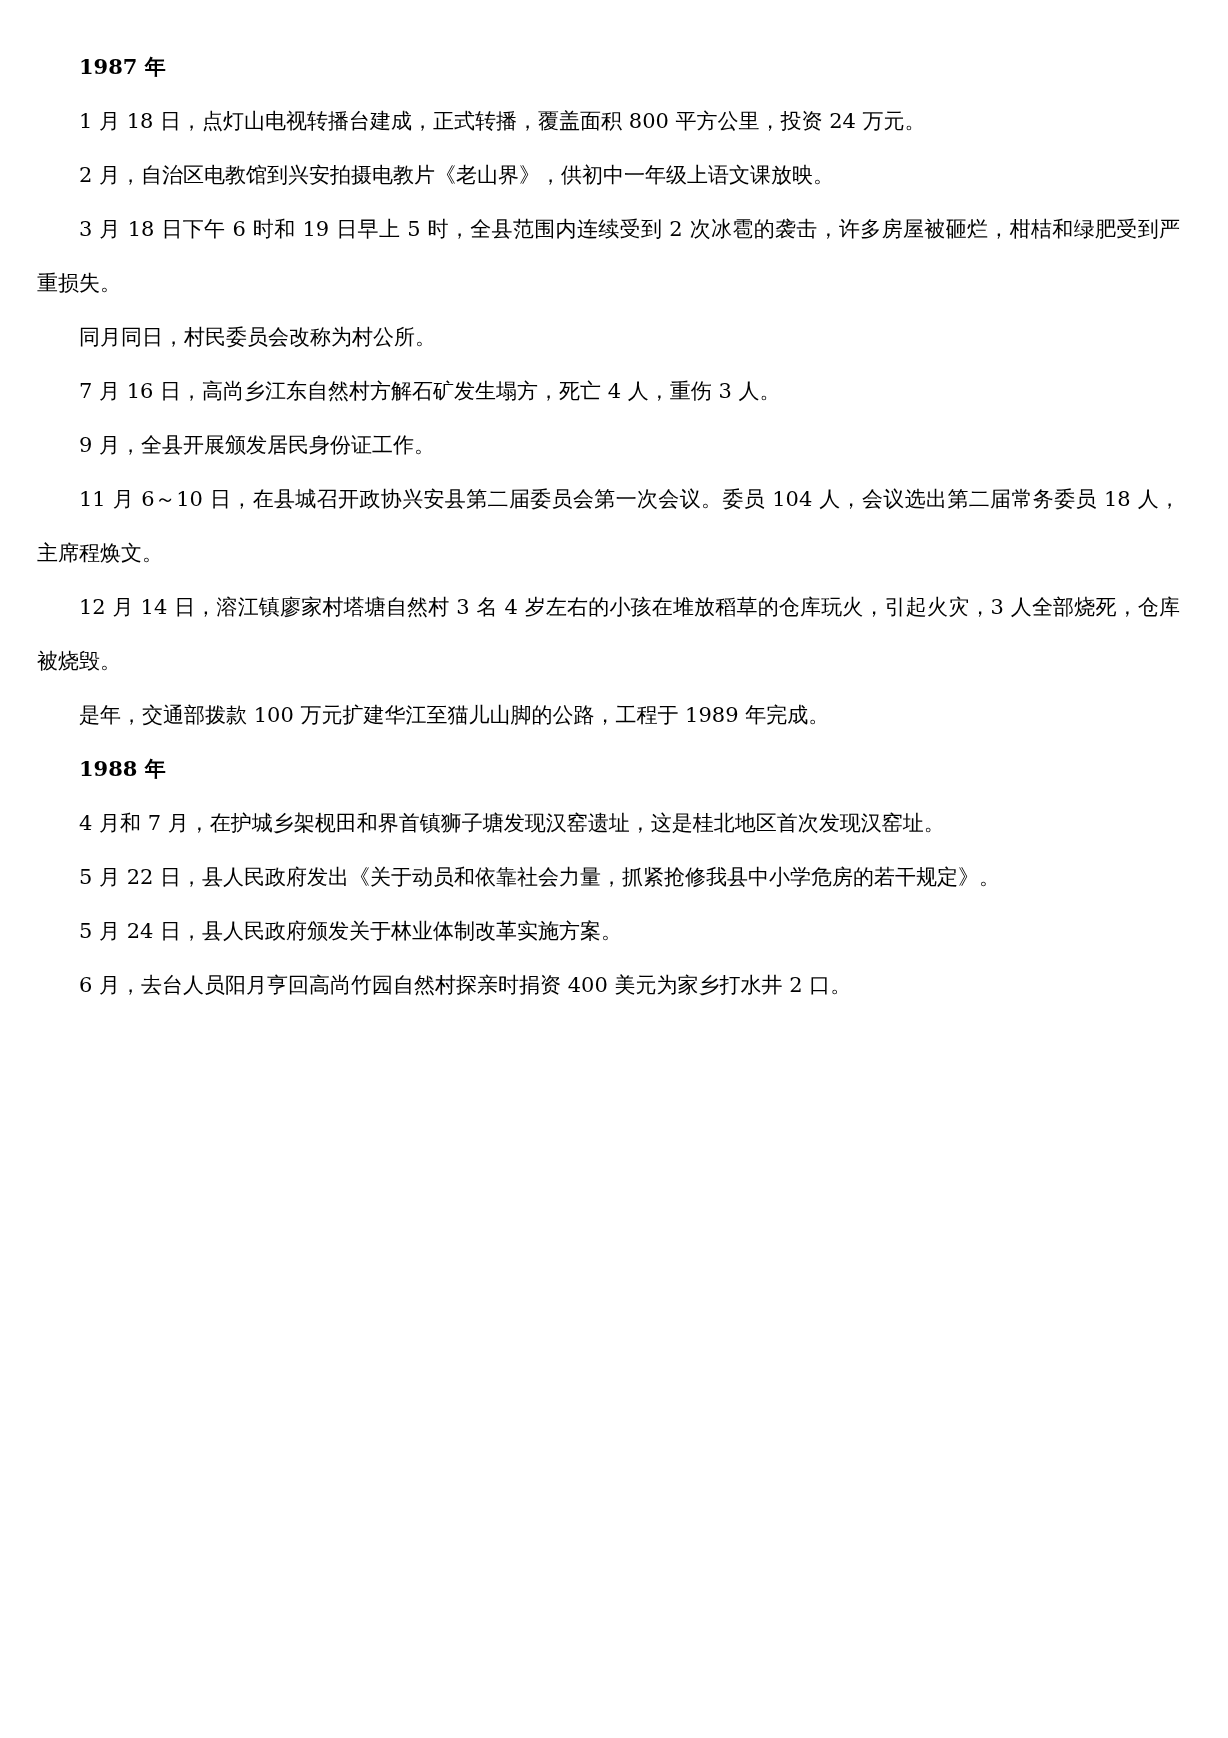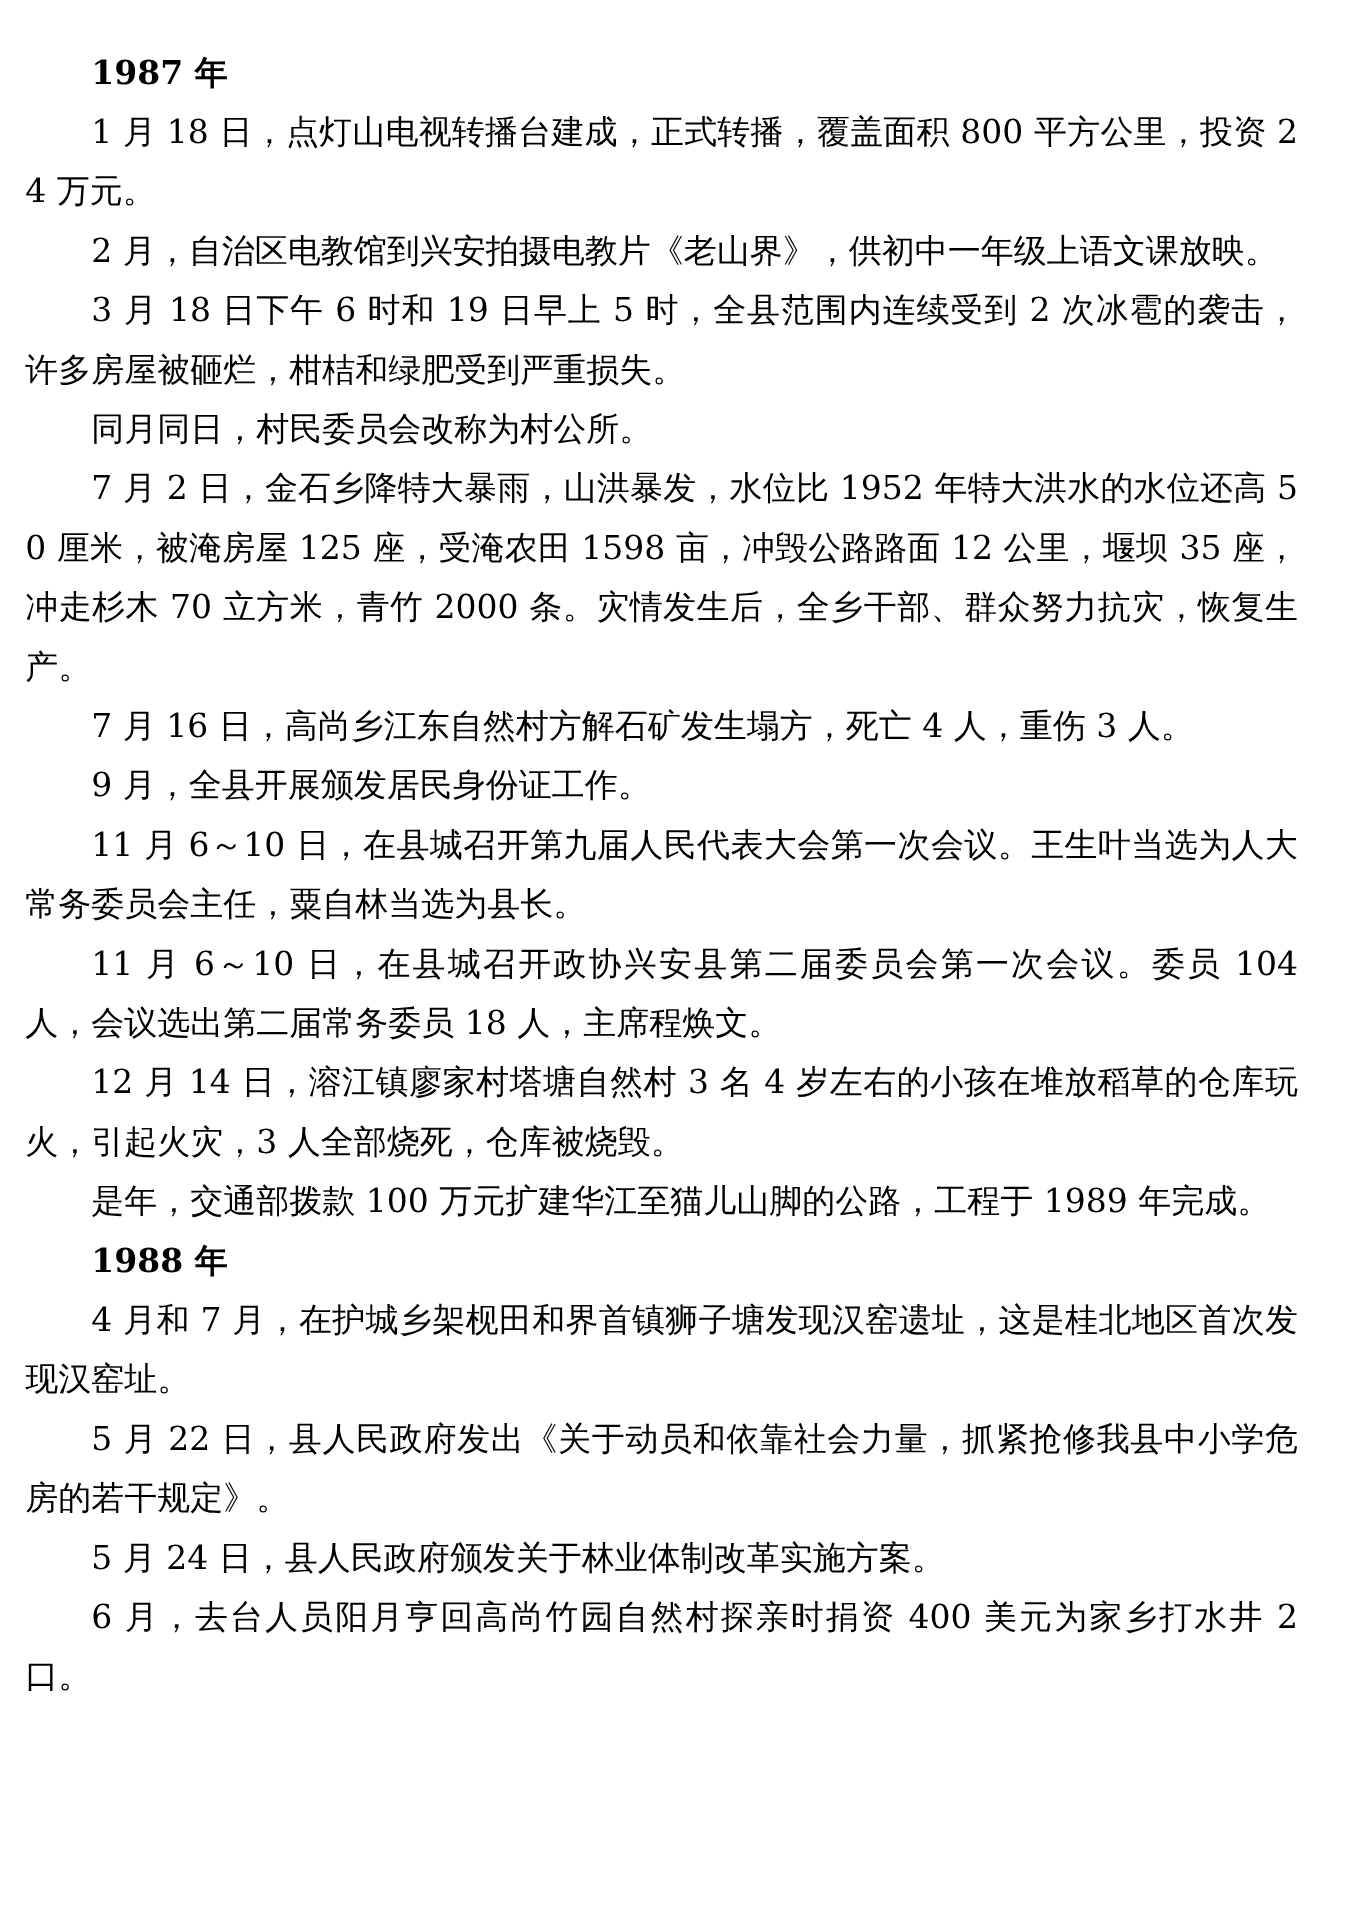--- a/index.html
+++ b/index.html
@@ -7,23 +7,23 @@
     padding: 0;
     background: #ffffff;
   }
   .page {
     position: relative;
     width: 1228px;
     height: 1738px;
     box-sizing: border-box;
     background: #ffffff;
     color: #000000;
-    padding: 40px 48px 0 23px;
+    padding: 40px 48px 0 37px;
     font-family: "DejaVu Serif", "Liberation Serif", serif;
-    font-size: 30px;
+    font-size: 21px;
     line-height: 54px;
     overflow: hidden;
   }
   .doc-body p {
     margin: 0;
     padding: 0;
     text-indent: 2em;
     text-align: justify;
     word-break: break-all;
   }
@@ -35,24 +35,22 @@
 </head>
 <body>
 
 <div class="page">
   <div class="doc-body" id="doc-body">
       <p class="year-heading">1987 年</p>
       <p class="entry">1 月 18 日，点灯山电视转播台建成，正式转播，覆盖面积 800 平方公里，投资 24 万元。</p>
       <p class="entry">2 月，自治区电教馆到兴安拍摄电教片《老山界》，供初中一年级上语文课放映。</p>
       <p class="entry">3 月 18 日下午 6 时和 19 日早上 5 时，全县范围内连续受到 2 次冰雹的袭击，许多房屋被砸烂，柑桔和绿肥受到严重损失。</p>
       <p class="entry">同月同日，村民委员会改称为村公所。</p>
-      <p class="entry">7 月 2 日，金石乡降特大暴雨，山洪暴发，水位比 1952 年特大洪水的水位还高 50 厘米，被淹房屋 125 座，受淹农田 1598 亩，冲毁公路路面 12 公里，堰坝 35 座，冲走杉木 70 立方米，青竹 2000 条。灾情发生后，全乡干部、群众努力抗灾，恢复生产。</p>
       <p class="entry">7 月 16 日，高尚乡江东自然村方解石矿发生塌方，死亡 4 人，重伤 3 人。</p>
       <p class="entry">9 月，全县开展颁发居民身份证工作。</p>
-      <p class="entry">11 月 6～10 日，在县城召开第九届人民代表大会第一次会议。王生叶当选为人大常务委员会主任，粟自林当选为县长。</p>
       <p class="entry">11 月 6～10 日，在县城召开政协兴安县第二届委员会第一次会议。委员 104 人，会议选出第二届常务委员 18 人，主席程焕文。</p>
       <p class="entry">12 月 14 日，溶江镇廖家村塔塘自然村 3 名 4 岁左右的小孩在堆放稻草的仓库玩火，引起火灾，3 人全部烧死，仓库被烧毁。</p>
       <p class="entry">是年，交通部拨款 100 万元扩建华江至猫儿山脚的公路，工程于 1989 年完成。</p>
       <p class="year-heading">1988 年</p>
       <p class="entry">4 月和 7 月，在护城乡架枧田和界首镇狮子塘发现汉窑遗址，这是桂北地区首次发现汉窑址。</p>
       <p class="entry">5 月 22 日，县人民政府发出《关于动员和依靠社会力量，抓紧抢修我县中小学危房的若干规定》。</p>
       <p class="entry">5 月 24 日，县人民政府颁发关于林业体制改革实施方案。</p>
       <p class="entry">6 月，去台人员阳月亨回高尚竹园自然村探亲时捐资 400 美元为家乡打水井 2 口。</p>
     </div>
 </div>

